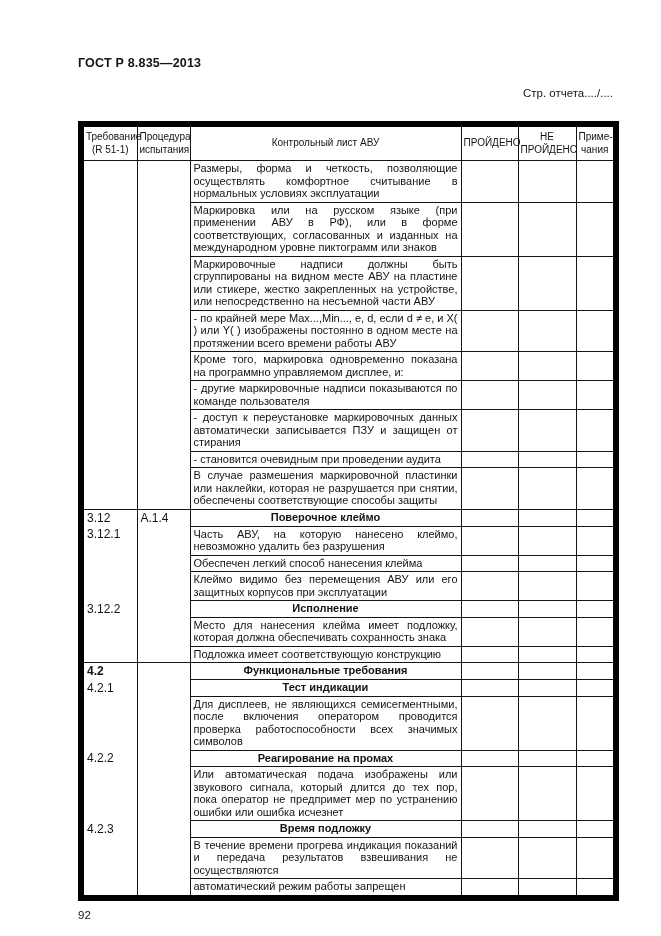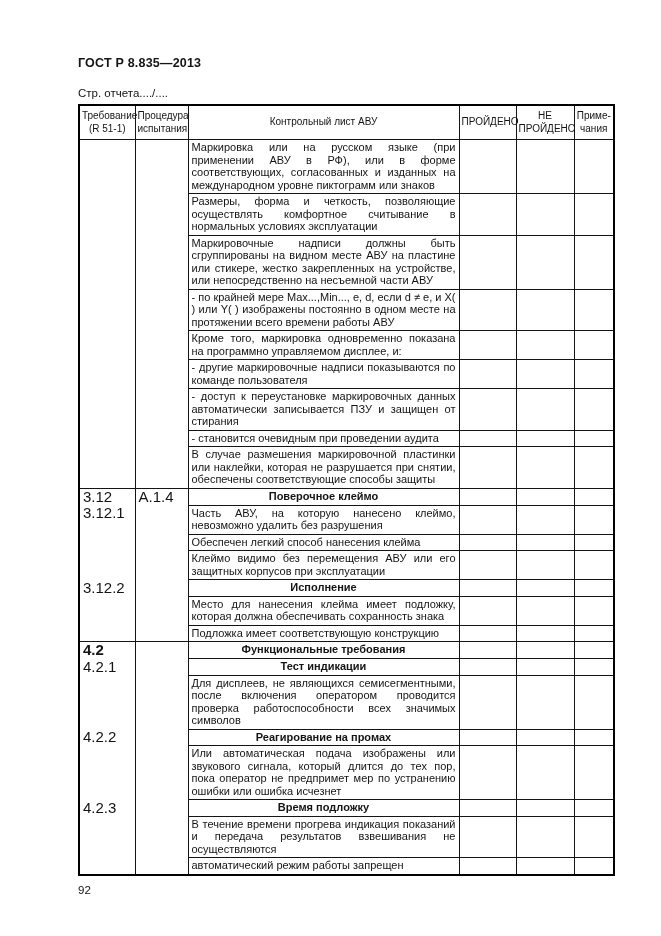--- a/index.html
+++ b/index.html
@@ -3,36 +3,36 @@
 <meta charset="utf-8">
 <style>
   html, body { margin: 0; padding: 0; background: #ffffff; }
   .sheet {
     width: 661px; height: 936px; background: #ffffff;
     font-family: "Liberation Sans", sans-serif; color: #141414;
     box-sizing: border-box; padding: 56px 48px 0 78px; position: relative;
     overflow: hidden;
   }
   .doc-title { font-weight: bold; font-size: 12.5px; letter-spacing: 0.2px; }
-  .sheet-note { text-align: left; font-size: 11.5px; margin-top: 17px; }
+  .sheet-note { text-align: right; font-size: 11.5px; margin-top: 17px; }
   table.checklist {
     border-collapse: collapse; table-layout: fixed; width: 535px;
-    margin-top: 5px; border: 2px solid #000000;
+    margin-top: 22px; border: 6px solid #000000;
   }
   th {
     border: 1px solid #141414; font-weight: normal; font-size: 10px;
     line-height: 12.5px; text-align: center; vertical-align: middle;
     white-space: pre-line; padding: 4px 2px; color: #141414;
   }
   td {
     border: 1px solid #141414; vertical-align: top; font-size: 11px;
     line-height: 12.5px; padding: 1px 3px 2px 3px; overflow: hidden;
   }
   td.col-req, td.col-proc {
-    border-top: none; border-bottom: none; font-size: 15px; padding-top: 2px;
+    border-top: none; border-bottom: none; font-size: 12px; padding-top: 2px;
   }
   tr.section-start td.col-req, tr.section-start td.col-proc {
     border-top: 1px solid #141414;
   }
   td.col-text { text-align: justify; }
   td.col-text.bold { font-weight: bold; text-align: center; }
   td.col-req.bold { font-weight: bold; }
   td.col-text sup { font-size: 8px; line-height: 0; }
   .page-number { margin-top: 8px; font-size: 11.5px; }
 </style>
@@ -63,29 +63,29 @@
         <th>НЕ
 ПРОЙДЕНО</th>
         <th>Приме-
 чания</th>
       </tr>
     </thead>
     <tbody>
         <tr>
           <td class="col-req"></td>
           <td class="col-proc"></td>
+          <td class="col-text">Размеры, форма и четкость, позволяющие осуществлять комфортное считывание в нормальных условиях эксплуатации</td>
+          <td class="col-pass"></td>
+          <td class="col-fail"></td>
+          <td class="col-notes"></td>
+        </tr>
+        <tr>
+          <td class="col-req"></td>
+          <td class="col-proc"></td>
           <td class="col-text">Маркировка или на русском языке (при применении АВУ в РФ), или в форме соответствующих, согласованных и изданных на международном уровне пиктограмм или знаков</td>
-          <td class="col-pass"></td>
-          <td class="col-fail"></td>
-          <td class="col-notes"></td>
-        </tr>
-        <tr>
-          <td class="col-req"></td>
-          <td class="col-proc"></td>
-          <td class="col-text">Размеры, форма и четкость, позволяющие осуществлять комфортное считывание в нормальных условиях эксплуатации</td>
           <td class="col-pass"></td>
           <td class="col-fail"></td>
           <td class="col-notes"></td>
         </tr>
         <tr>
           <td class="col-req"></td>
           <td class="col-proc"></td>
           <td class="col-text">Маркировочные надписи должны быть сгруппированы на видном месте АВУ на пластине или стикере, жестко закрепленных на устройстве, или непосредственно на несъемной части АВУ</td>
           <td class="col-pass"></td>
           <td class="col-fail"></td>

